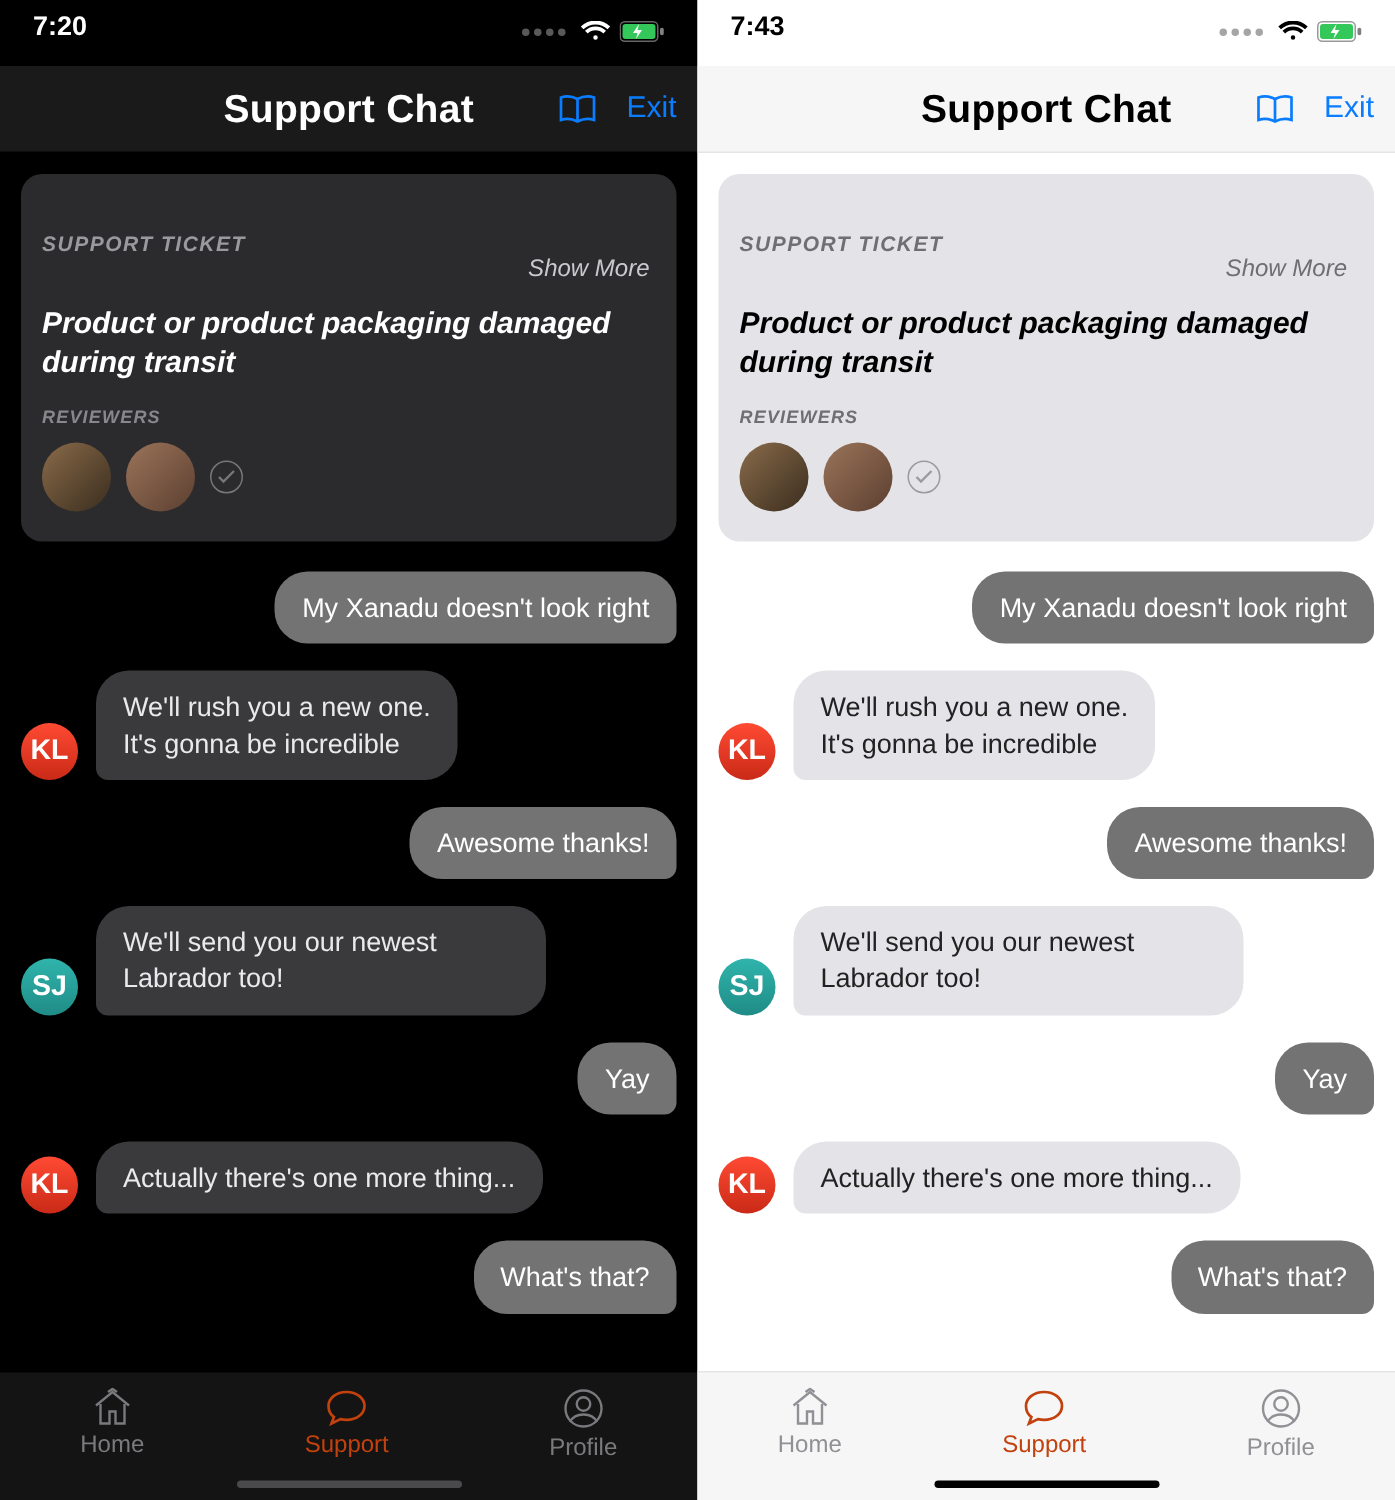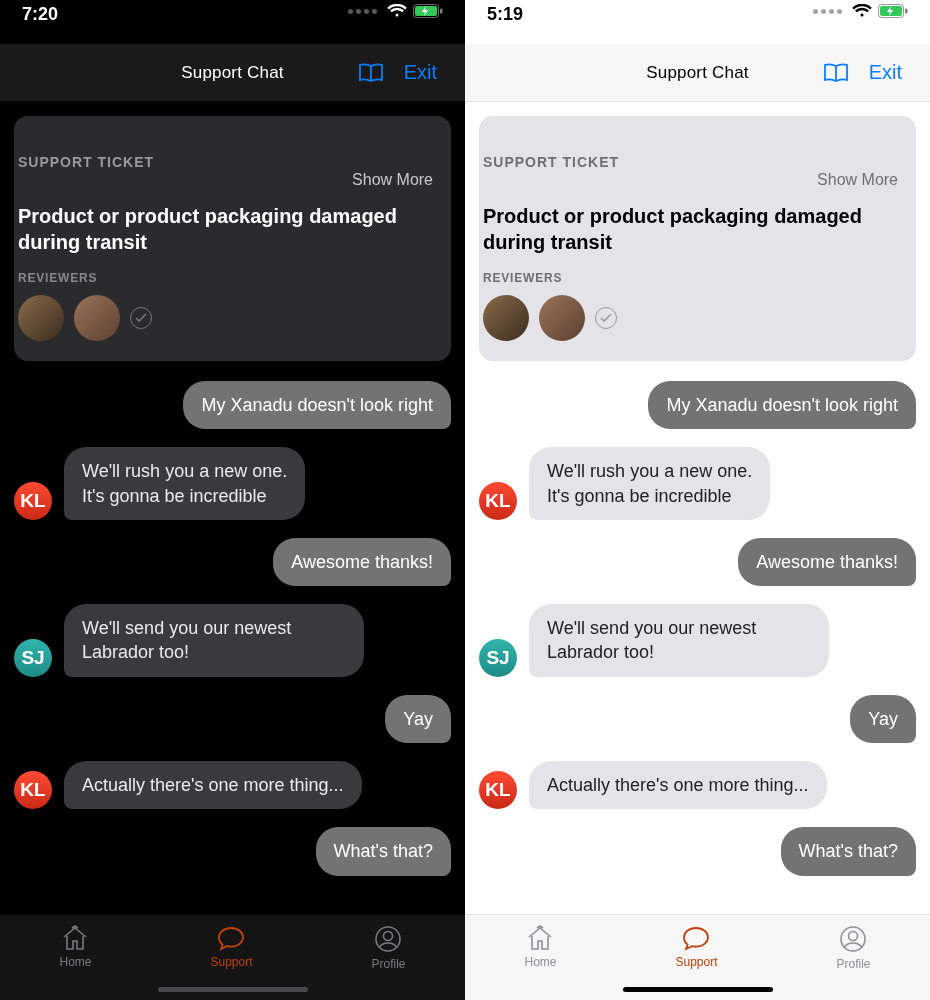--- a/index.html
+++ b/index.html
@@ -4,38 +4,38 @@
 <style>
   * { box-sizing: border-box; margin: 0; padding: 0; }
   html, body { width: 930px; height: 1000px; font-family: -apple-system, "Helvetica Neue", Arial, sans-serif; }
   body { display: flex; }
 
   .phone { width: 465px; height: 1000px; display: flex; flex-direction: column; position: relative; }
   .dark  { background:#000; color:#fff; }
   .light { background:#fff; color:#000; }
 
   
-  .status { height:44px; display:flex; align-items:flex-start; justify-content:space-between; padding:4px 22px; font-size:18px; font-weight:600; }
+  .status { height:44px; display:flex; align-items:flex-end; justify-content:space-between; padding:16px 22px; font-size:18px; font-weight:600; }
   .status .right { display:flex; align-items:center; gap:6px; }
   .dots { display:flex; gap:3px; margin-right:4px; opacity:.35;}
   .dots span{ width:5px; height:5px; border-radius:50%; background:currentColor; display:block;}
   .wifi svg, .batt svg { display:block; }
   .batt { position:relative; }
 
   
   .navhdr { height:58px; display:flex; align-items:center; justify-content:center; position:relative; }
   .dark .navhdr  { background:#1a1a1a; border-bottom:1px solid #000;}
   .light .navhdr { background:#f6f6f7; border-bottom:1px solid #e5e5e6;}
-  .navtitle { font-size:17px; font-weight:400; letter-spacing:.2px; }
-  .navright { position:absolute; right:28px; display:flex; align-items:center; gap:20px; color:#0a7dff; font-size:20px; }
+  .navtitle { font-size:26px; font-weight:700; letter-spacing:.2px; }
+  .navright { position:absolute; right:14px; display:flex; align-items:center; gap:20px; color:#0a7dff; font-size:20px; }
   .bookicon svg{ display:block; }
 
   
   .content { flex:1 1 auto; overflow:hidden; padding:14px 14px 0 14px; display:flex; flex-direction:column; gap:20px; }
-  .card { border-radius:14px; padding:18px 18px 20px 4px; }
+  .card { border-radius:14px; padding:18px 18px 20px 14px;font-style:italic; }
   .dark  .card { background:#2b2b2d; }
   .light .card { background:#e4e3e8; }
   .cardhead { display:flex; justify-content:space-between; align-items:center; margin-bottom:14px;}
   .cardlabel { font-size:14px; letter-spacing:1px; font-weight:600; }
   .dark  .cardlabel { color:#9a9a9e; }
   .light .cardlabel { color:#6e6e74; }
   .showmore { font-size:16px;margin-top:37px; }
   .dark  .showmore { color:#c9c9cd; }
   .light .showmore { color:#6e6e74; }
   .cardtitle { font-size:20px; font-weight:700; line-height:1.3; margin-bottom:16px;}
@@ -59,21 +59,21 @@
   .teal { background:linear-gradient(#2fb4ac,#1f8c86); }
   .bubble { max-width:300px; padding:12px 18px; border-radius:22px; font-size:18px; line-height:1.35; position:relative;}
   .mine .bubble { background:#737373; color:#fff; border-bottom-right-radius:8px;}
   .dark  .other .bubble { background:#3a3a3d; color:#eaeaec; border-bottom-left-radius:8px;}
   .light .other .bubble { background:#e4e3e8; color:#222; border-bottom-left-radius:8px;}
 
   
   .tabbar { height:86px; display:flex; justify-content:space-around; align-items:flex-start; padding-top:10px; }
   .dark  .tabbar { background:#141414; border-top:1px solid #000;}
   .light .tabbar { background:#f6f6f7; border-top:1px solid #e5e5e6;}
-  .tab { display:flex; flex-direction:column; align-items:center; gap:4px; font-size:12px; }
+  .tab { display:flex; flex-direction:column; align-items:center; gap:4px; font-size:16px; }
   .dark  .tab { color:#7a7a7e; }
   .light .tab { color:#909095; }
   .tab.active { color:#c2410c; }
   .tab svg { display:block; }
 
   .homebar { position:absolute; bottom:8px; left:50%; transform:translateX(-50%); width:150px; height:5px; border-radius:3px;}
   .dark  .homebar{ background:#4a4a4d;}
   .light .homebar{ background:#000;}
 </style>
 </head>
@@ -194,21 +194,21 @@
           </svg>
         </span>
       <span>Profile</span>
     </div>
   </div>
   <div class="homebar"></div>
 </div>
 
 <div class="phone light">
   <div class="status">
-    <span>5:19</span>
+    <span>7:43</span>
     <div class="right">
       <span class="dots">
           <span></span>
           <span></span>
           <span></span>
           <span></span>
         </span>
       <span class="wifi">
         <svg width="20" height="14" viewBox="0 0 20 14">
             <path d="M10 12.5a1.5 1.5 0 100-3 1.5 1.5 0 000 3zM3 6.5a10 10 0 0114 0l-1.8 1.8a7.5 7.5 0 00-10.4 0L3 6.5zM.2 3.7a14 14 0 0119.6 0L18 5.5a11.5 11.5 0 00-16 0L.2 3.7z" fill="currentColor"></path>

